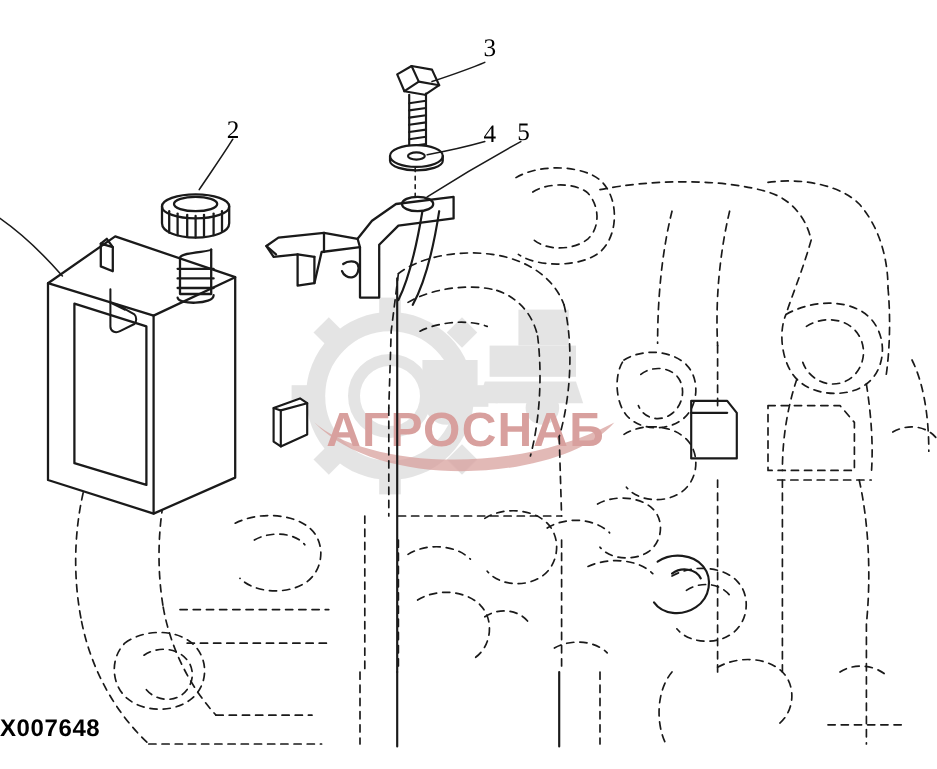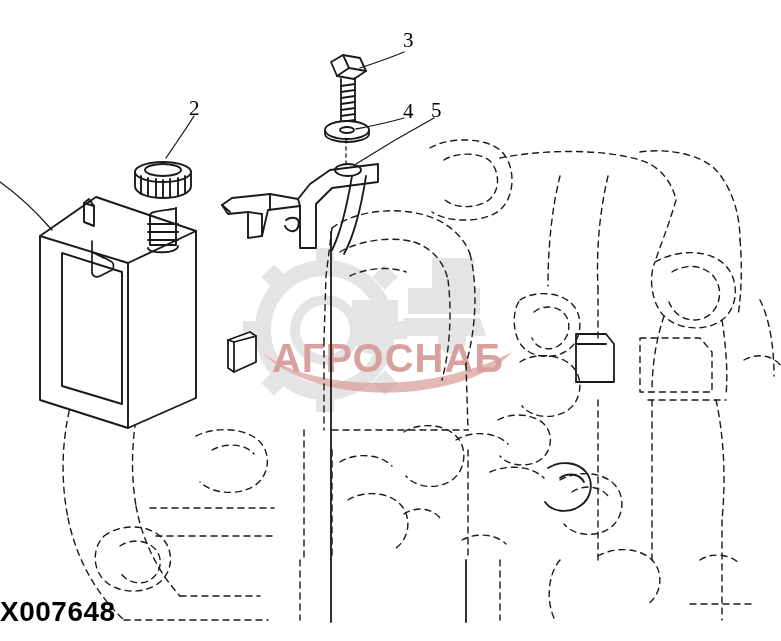--- a/index.html
+++ b/index.html
@@ -31,21 +31,21 @@
     font-weight: 400;
     color: #000000;
     line-height: 1;
     user-select: none;
   }
   #part-number {
     position: absolute;
     left: 0px;
     top: 596px;
     font-family: "Liberation Sans", sans-serif;
-    font-size: 28px;
+    font-size: 20px;
     font-weight: 700;
     letter-spacing: 0.5px;
     color: #000000;
   }
   .wm-text {
     font-family: "Liberation Sans", sans-serif;
     font-weight: 700;
   }
 </style>
 </head>

